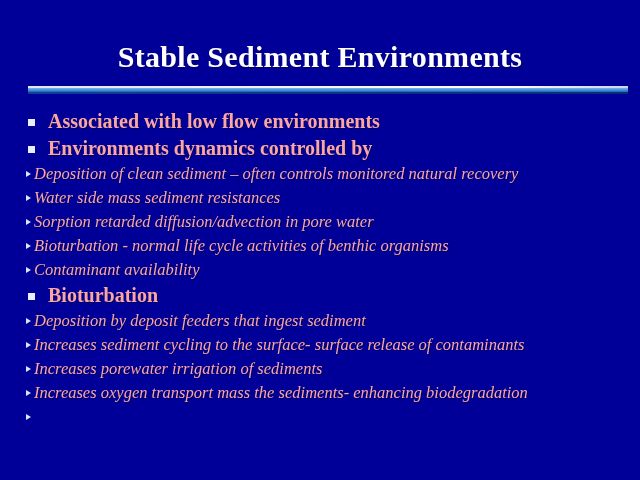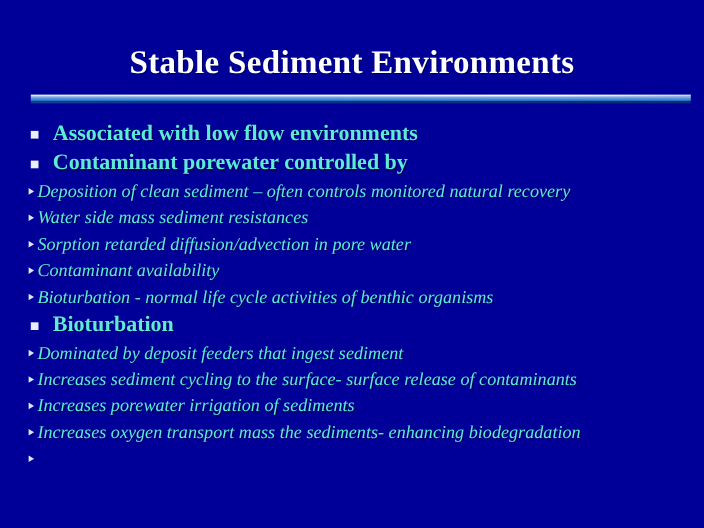--- a/index.html
+++ b/index.html
@@ -75,21 +75,21 @@
   .body-area {
     position: absolute;
     left: 0;
     top: 108px;
     width: 640px;
   }
 
   .bullet-row {
     display: block;
     position: relative;
-    color: #5eead4;
+    color: #fca5a5;
     white-space: nowrap;
   }
 
   
   .lvl1 {
     padding-left: 48px;
     height: 27px;
     line-height: 27px;
     font-size: 20px;
     font-weight: bold;
@@ -143,27 +143,27 @@
   </div>
 
   <div class="divider">
     <div class="d-top"></div>
     <div class="d-body"></div>
     <div class="d-bot"></div>
   </div>
 
   <div class="body-area" id="body-area">
       <div class="bullet-row lvl1"><span class="marker"></span><span class="label">Associated with low flow environments</span></div>
-      <div class="bullet-row lvl1"><span class="marker"></span><span class="label">Contaminant porewater controlled by</span></div>
+      <div class="bullet-row lvl1"><span class="marker"></span><span class="label">Environments dynamics controlled by</span></div>
       <div class="bullet-row lvl2"><span class="marker"></span><span class="label">Deposition of clean sediment – often controls monitored natural recovery</span></div>
       <div class="bullet-row lvl2"><span class="marker"></span><span class="label">Water side mass sediment resistances</span></div>
       <div class="bullet-row lvl2"><span class="marker"></span><span class="label">Sorption retarded diffusion/advection in pore water</span></div>
+      <div class="bullet-row lvl2"><span class="marker"></span><span class="label">Bioturbation - normal life cycle activities of benthic organisms</span></div>
       <div class="bullet-row lvl2"><span class="marker"></span><span class="label">Contaminant availability</span></div>
-      <div class="bullet-row lvl2"><span class="marker"></span><span class="label">Bioturbation - normal life cycle activities of benthic organisms</span></div>
       <div class="bullet-row lvl1"><span class="marker"></span><span class="label">Bioturbation</span></div>
-      <div class="bullet-row lvl2"><span class="marker"></span><span class="label">Dominated by deposit feeders that ingest sediment</span></div>
+      <div class="bullet-row lvl2"><span class="marker"></span><span class="label">Deposition by deposit feeders that ingest sediment</span></div>
       <div class="bullet-row lvl2"><span class="marker"></span><span class="label">Increases sediment cycling to the surface- surface release of contaminants</span></div>
       <div class="bullet-row lvl2"><span class="marker"></span><span class="label">Increases porewater irrigation of sediments</span></div>
       <div class="bullet-row lvl2"><span class="marker"></span><span class="label">Increases oxygen transport mass the sediments- enhancing biodegradation</span></div>
       <div class="bullet-row lvl2"><span class="marker"></span></div>
     </div>
 
 </div>
 
 </body></html>

